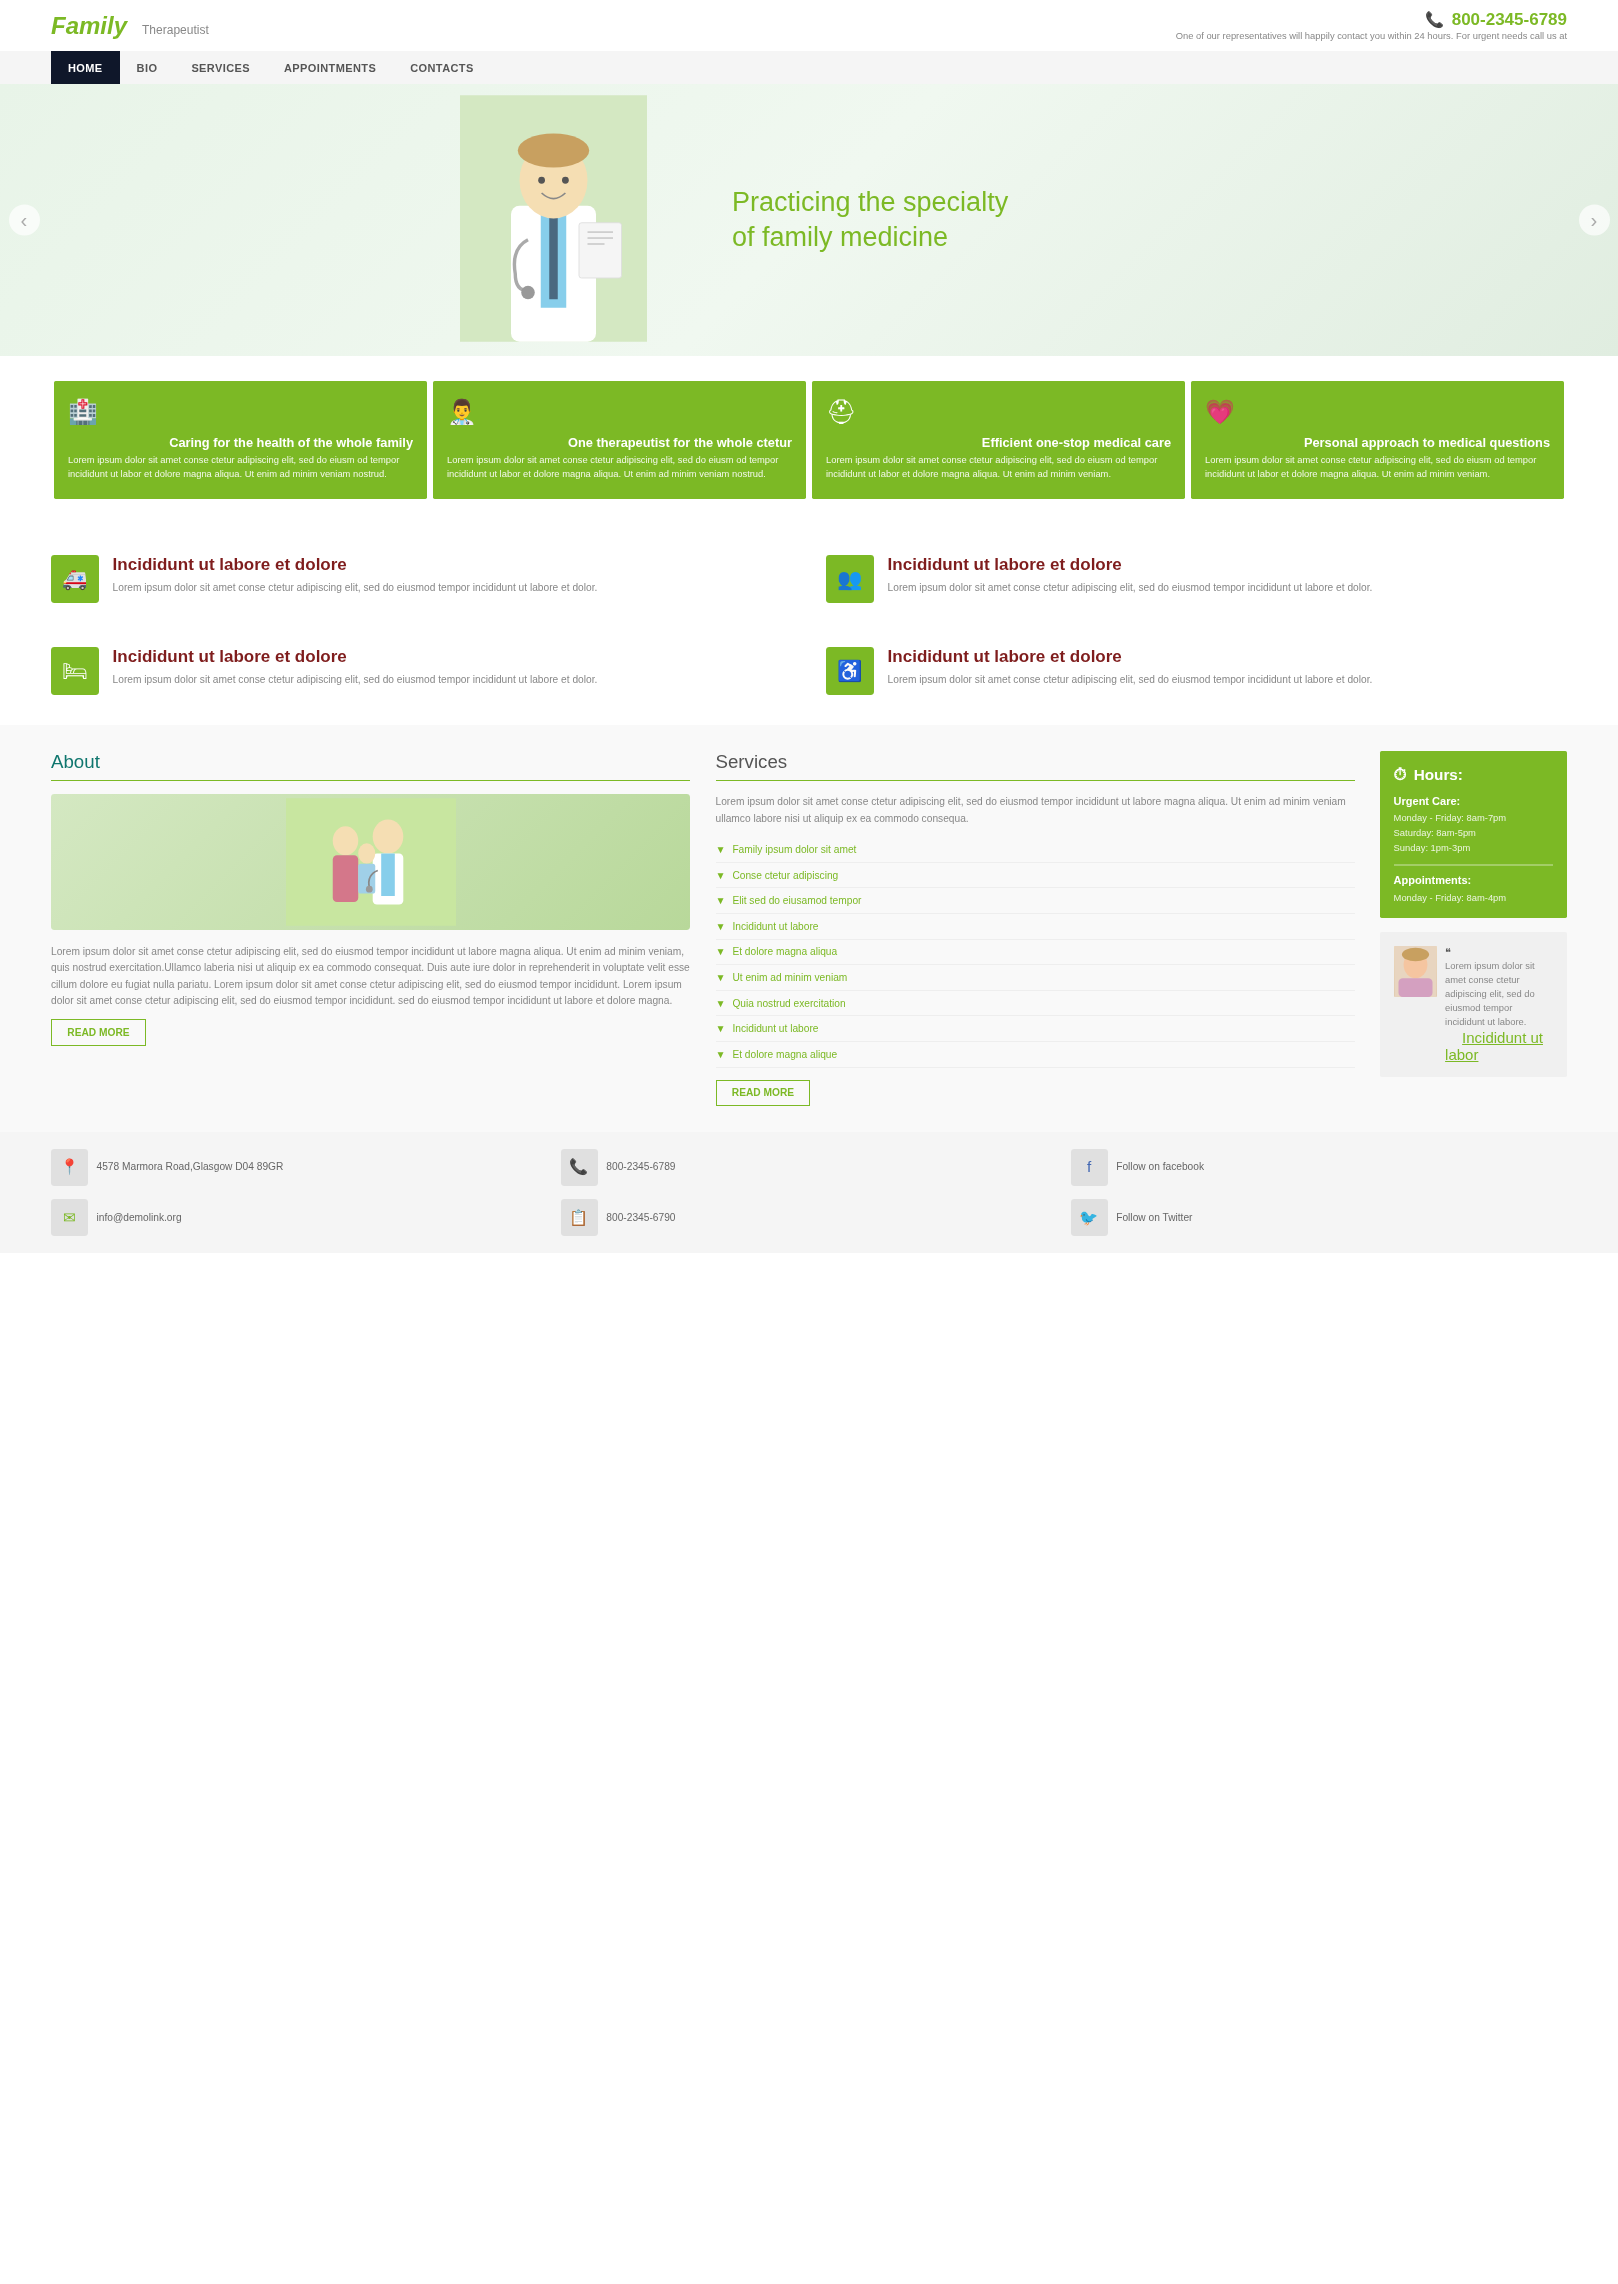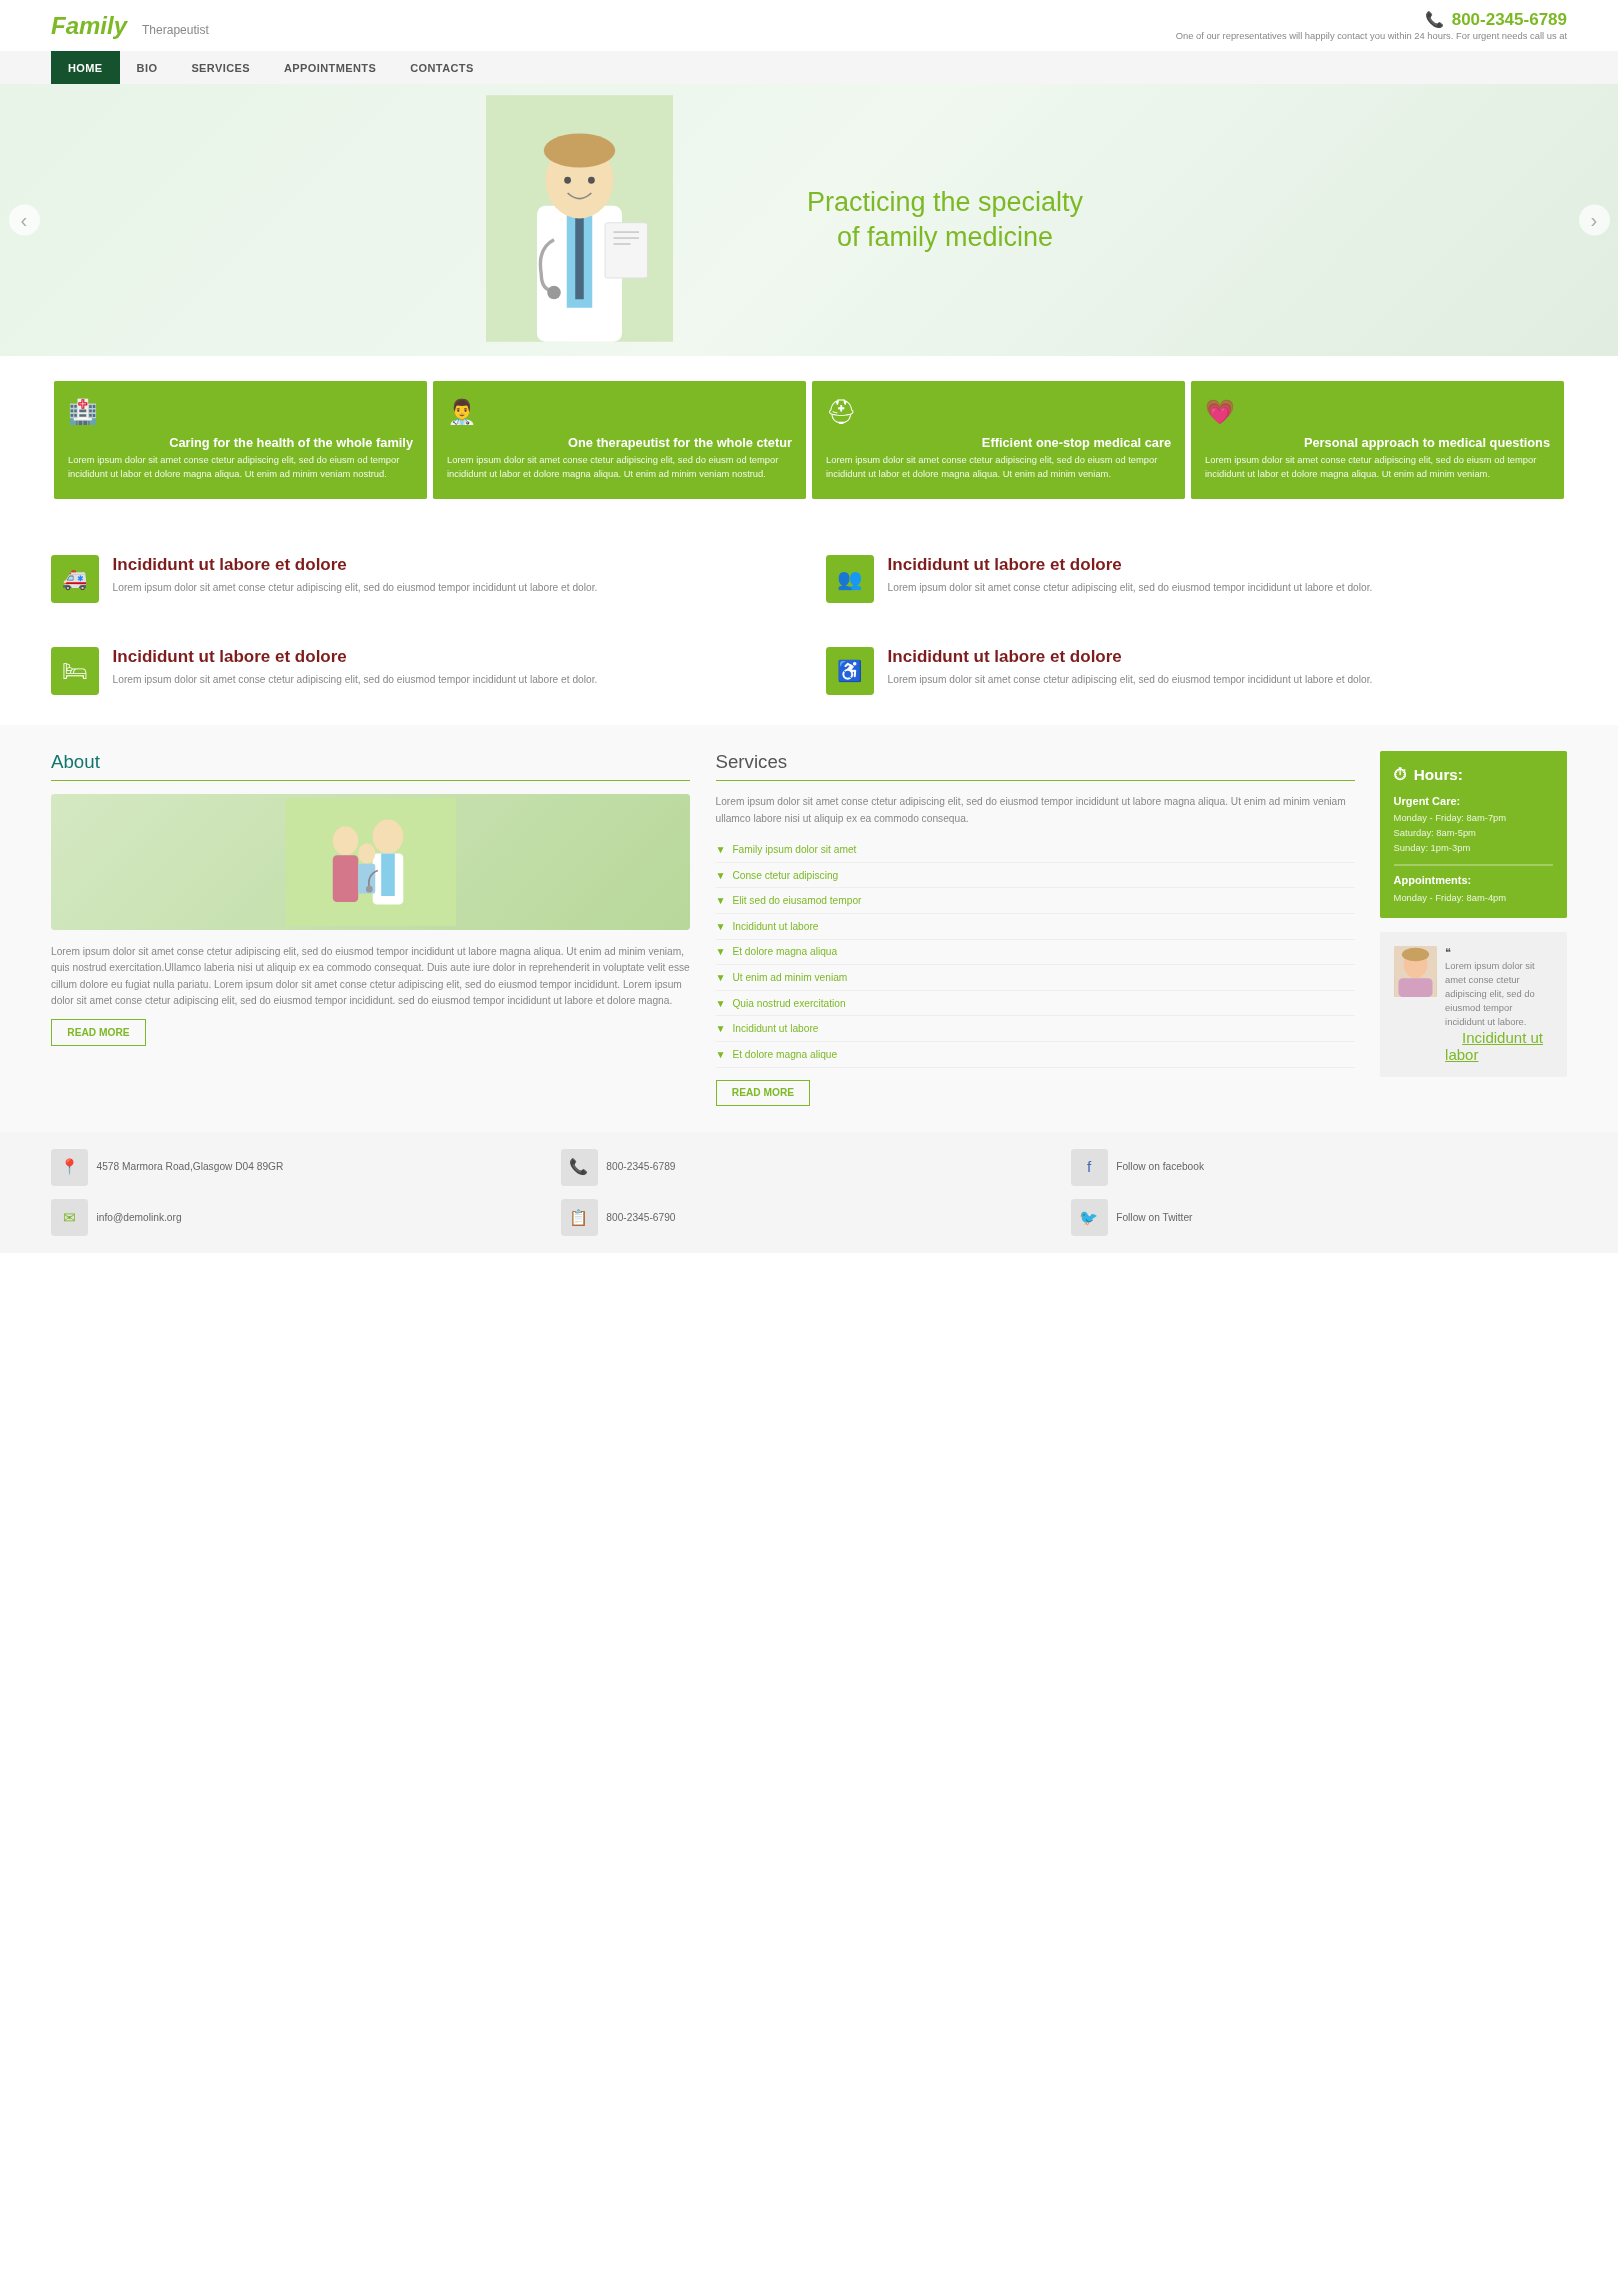--- a/index.html
+++ b/index.html
@@ -12,25 +12,25 @@
     .logo-sub { color: #888; font-size: 12px; }
     .header-contact { text-align: right; }
     .header-phone { display: flex; align-items: center; justify-content: flex-end; gap: 6.8px; color: #7cb925; font-size: 17px; font-weight: bold; }
     .phone-icon { color: #7cb925; font-size: 15.3px; }
     .header-tagline { font-size: 9.4px; color: #888; }
 
     
     nav { background: #f5f5f5; }
     nav ul { display: flex; list-style: none; padding: 0 51px; }
     nav ul li a { display: block; padding: 10.2px 17px; text-decoration: none; color: #555; font-size: 11px; font-weight: bold; text-transform: uppercase; letter-spacing: 0.4px; }
-    nav ul li.active a { background: #14532d; color: #fff; }
+    nav ul li.active a { background: #0f172a; color: #fff; }
 
     
     .hero { background: linear-gradient(135deg, #e8f4e8 0%, #f0f8f0 50%, #e0ede0 100%); min-height: 272px; display: flex; align-items: center; justify-content: center; position: relative; overflow: hidden; }
-    .hero-content { display: flex; align-items: center; justify-content: center; width: 100%; max-width: 766px; padding: 0 34px; text-align: center; }
+    .hero-content { display: flex; align-items: center; justify-content: center; width: 100%; max-width: 766px; padding: 0 34px; }
     .hero-image { width: 238px; flex-shrink: 0; }
     .hero-text { flex: 1; padding-left: 34px; }
     .hero-text h1 { color: #7cb925; font-size: 27px; font-weight: 400; line-height: 1.3; }
     .hero-arrow { position: absolute; top: 50%; transform: translateY(-50%); font-size: 20.4px; color: #aaa; cursor: pointer; background: rgba(255,255,255,0.7); width: 31px; height: 31px; display: flex; align-items: center; justify-content: center; border-radius: 50%; }
     .hero-arrow.left { left: 8.5px; }
     .hero-arrow.right { right: 8.5px; }
 
     
     .features { display: flex; gap: 0; padding: 25.5px 51px; background: #fff; }
     .feature-card { flex: 1; background: #7cb925; color: #fff; padding: 17px 13.6px; margin: 0 3.4px; border-radius: 1.7px; }

